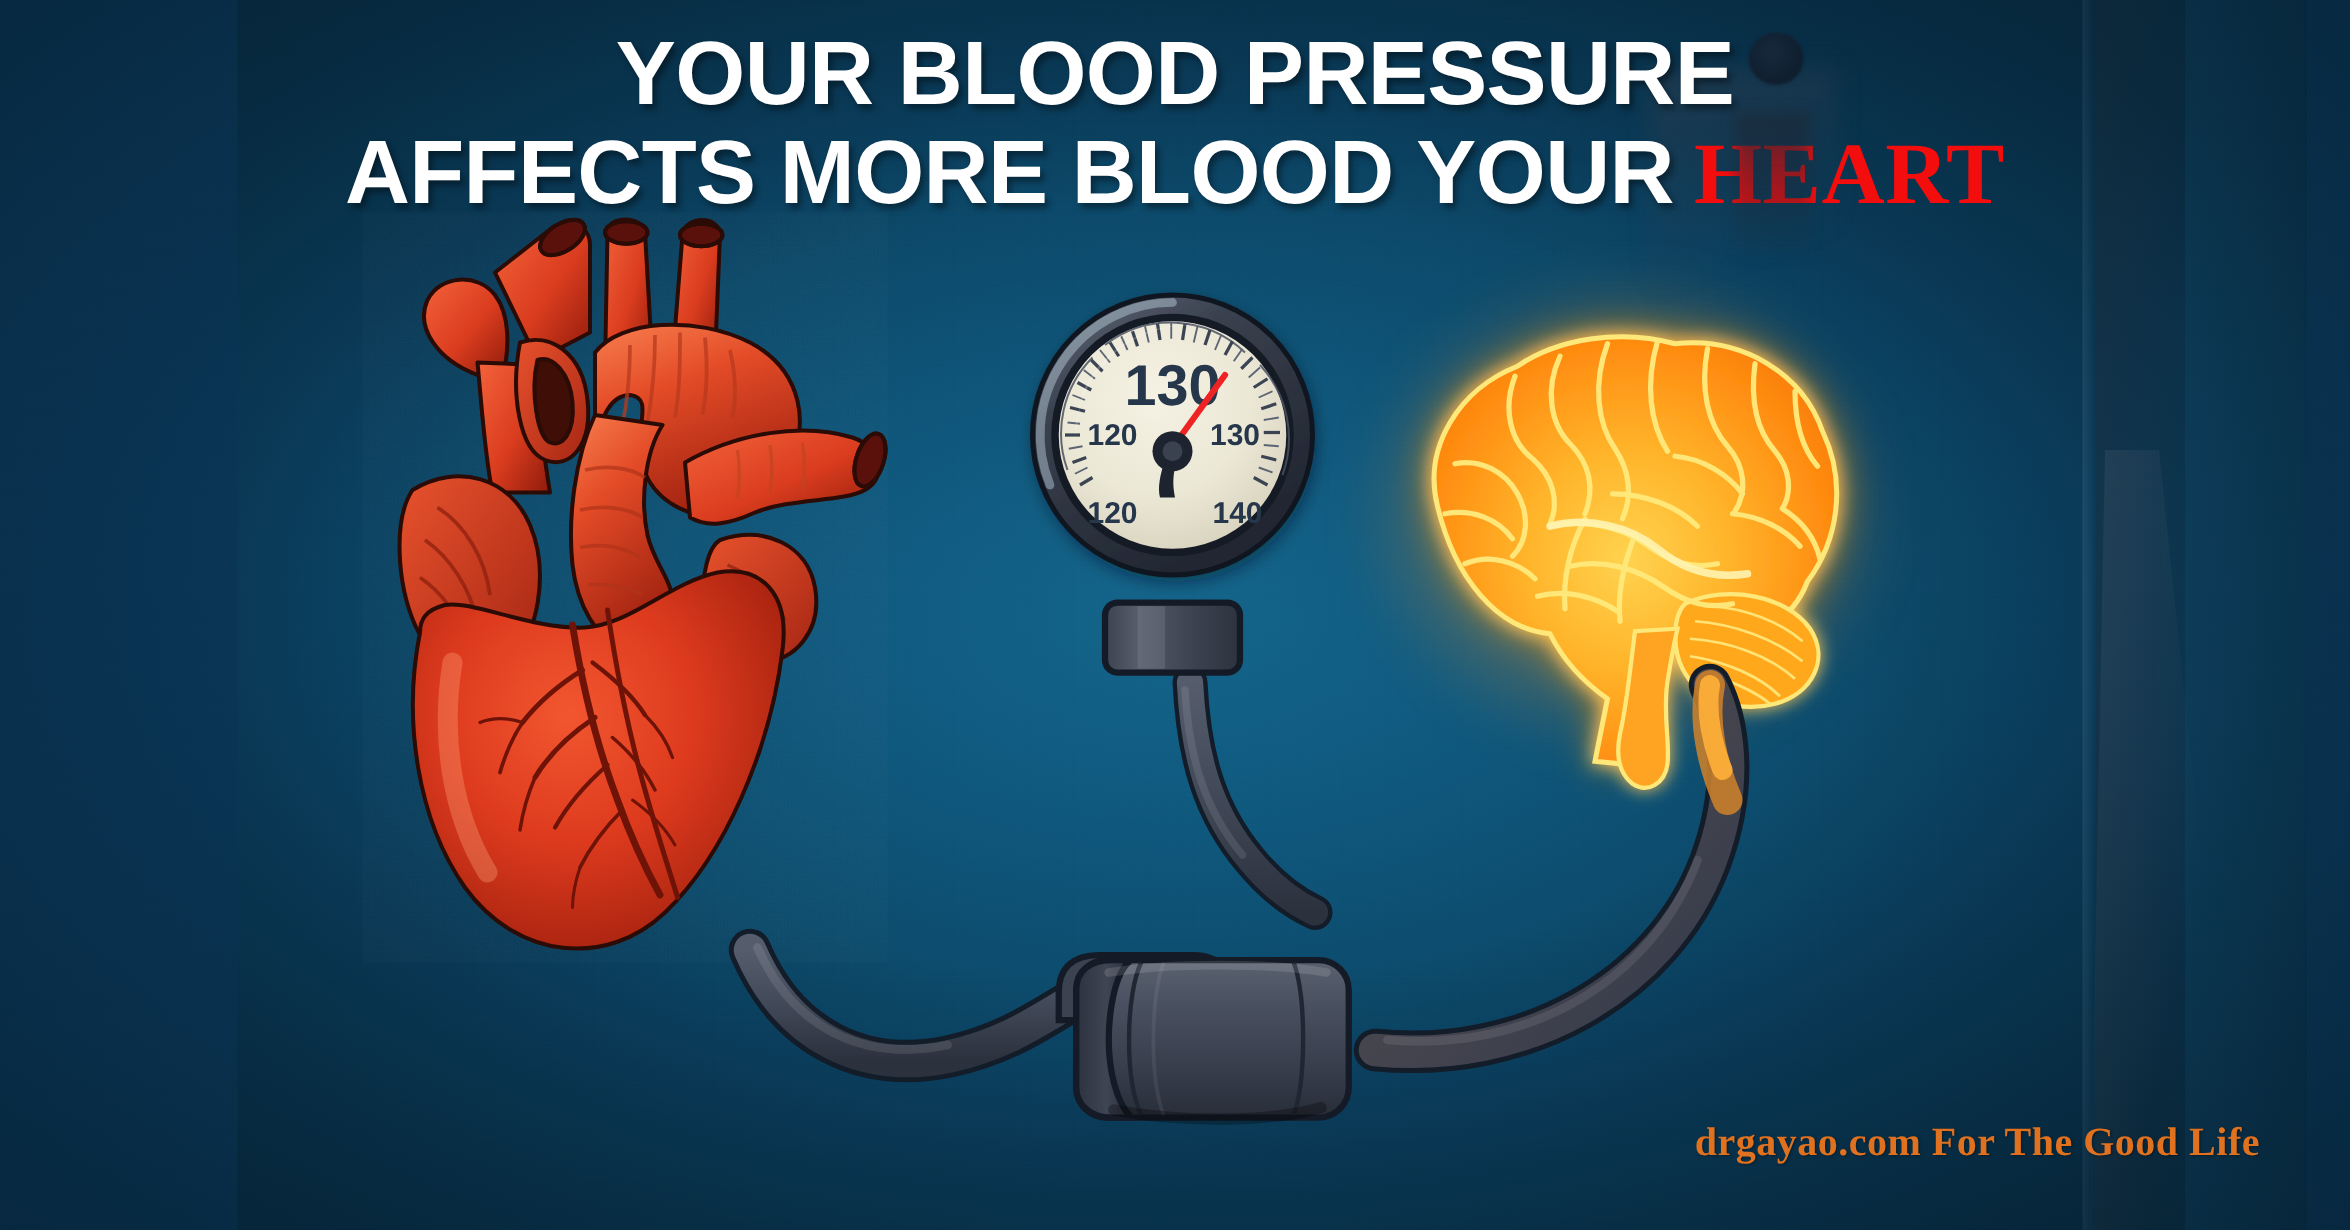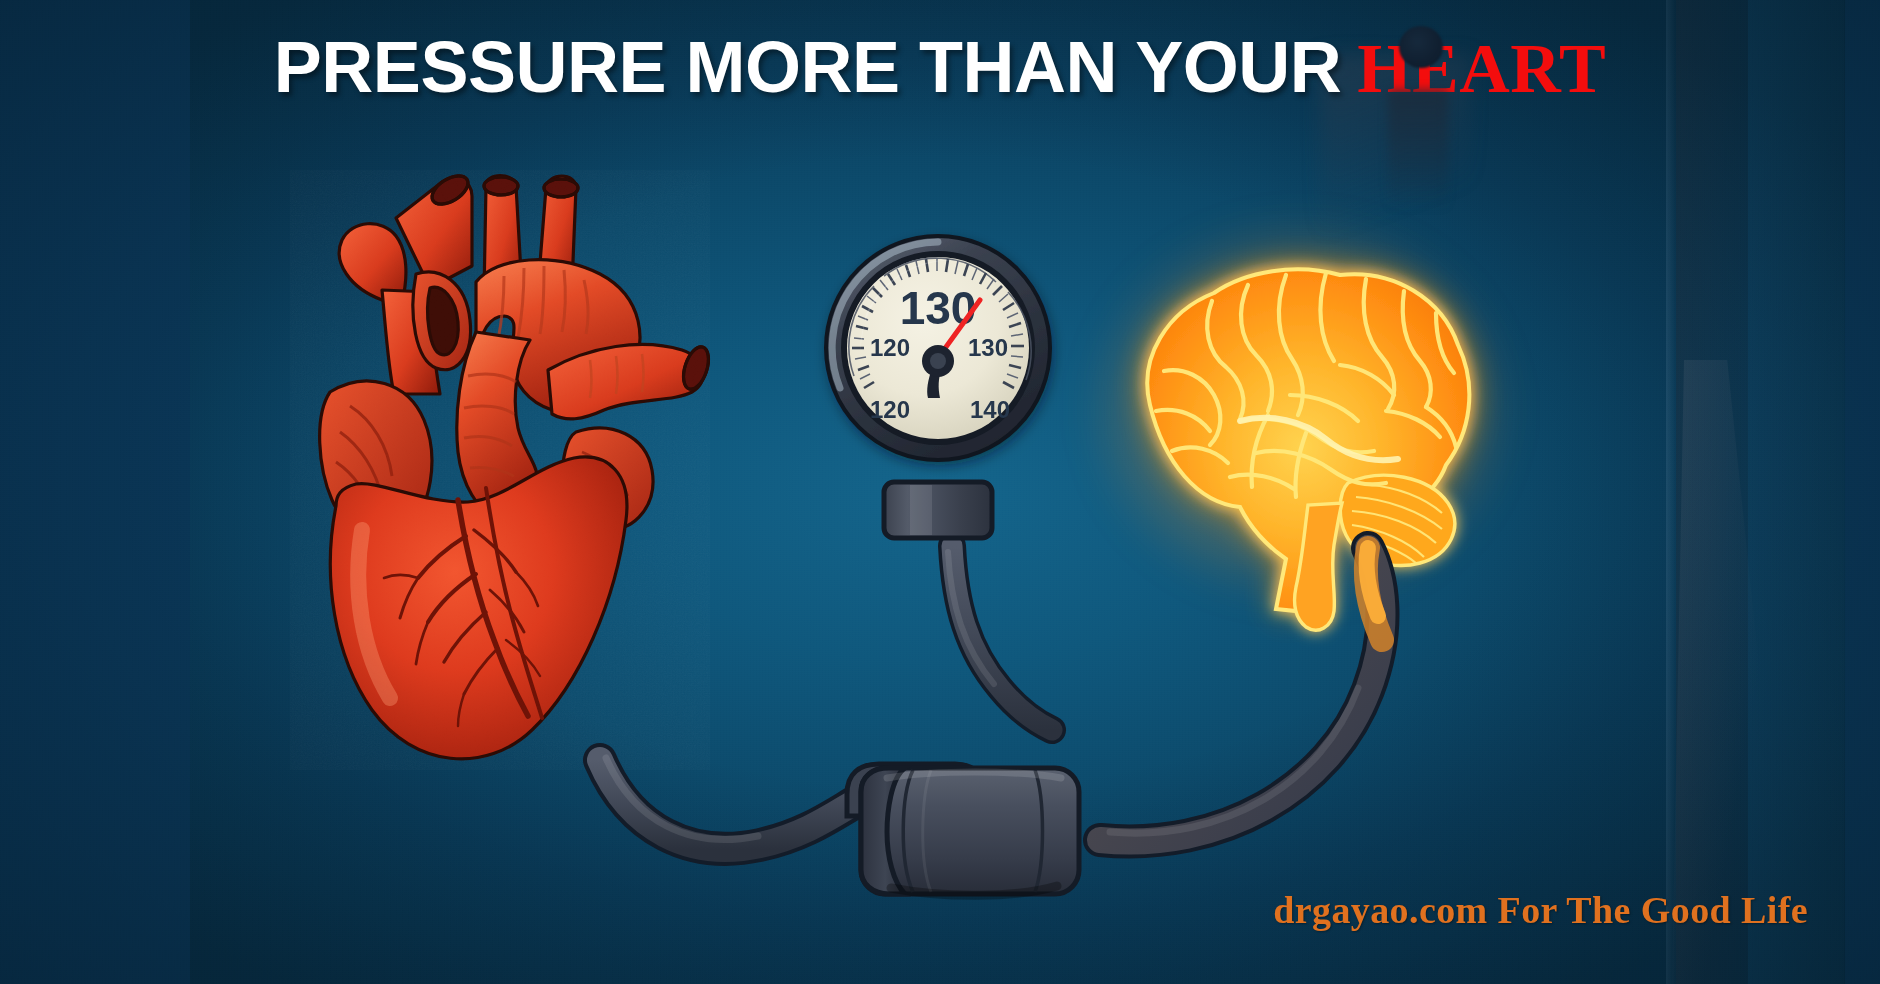--- a/index.html
+++ b/index.html
@@ -141,21 +141,21 @@
   .gauge-neck svg{ display:block; width:100%; height:100%; overflow:visible; }
 
   .g-num-big{ font-family:"Liberation Sans", sans-serif; font-weight:bold; font-size:46px; fill:#26374c; }
   .g-num-sm { font-family:"Liberation Sans", sans-serif; font-weight:bold; font-size:24px; fill:#26374c; }
 
   
   .watermark{
     position:absolute; right:72px; bottom:52px; z-index:60;
     font-family:"Liberation Serif", serif;
     font-weight:bold;
-    font-size:38px;
+    font-size:32px;
     color:#e0711f;
     letter-spacing:0.4px;
     text-shadow:1px 1px 2px rgba(0,0,0,.35);
     white-space:nowrap;
   }
 </style>
 </head>
 <body>
 
 <div id="stage">
@@ -165,22 +165,23 @@
   <div class="bg-streak streak-a"></div>
   <div class="bg-streak streak-b"></div>
   <div class="bg-streak streak-c"></div>
   <div class="streak-wedge"></div>
   <div class="bg-flat-right"></div>
   <div class="bg-noise"></div>
   <div class="bg-vignette"></div>
   <div class="smudge-streak"></div>
 
   <div class="title-block">
+    <div class="title-line title-line1">YOUR BLOOD PRESSURE</div>
     <div class="title-line title-line2">
-      <span>PRESSURE MORE THAN YOUR</span><span class="title-accent">HEART</span>
+      <span>AFFECTS MORE BLOOD YOUR</span><span class="title-accent">HEART</span>
     </div>
   </div>
   <div class="smudge-streak2"></div>
   <div class="smudge-dot"></div>
 
   <div class="brain-glow"></div>
 
   <div class="tubes">
     <svg viewBox="0 0 1880 984" preserveAspectRatio="none" aria-hidden="true">
       <defs>

